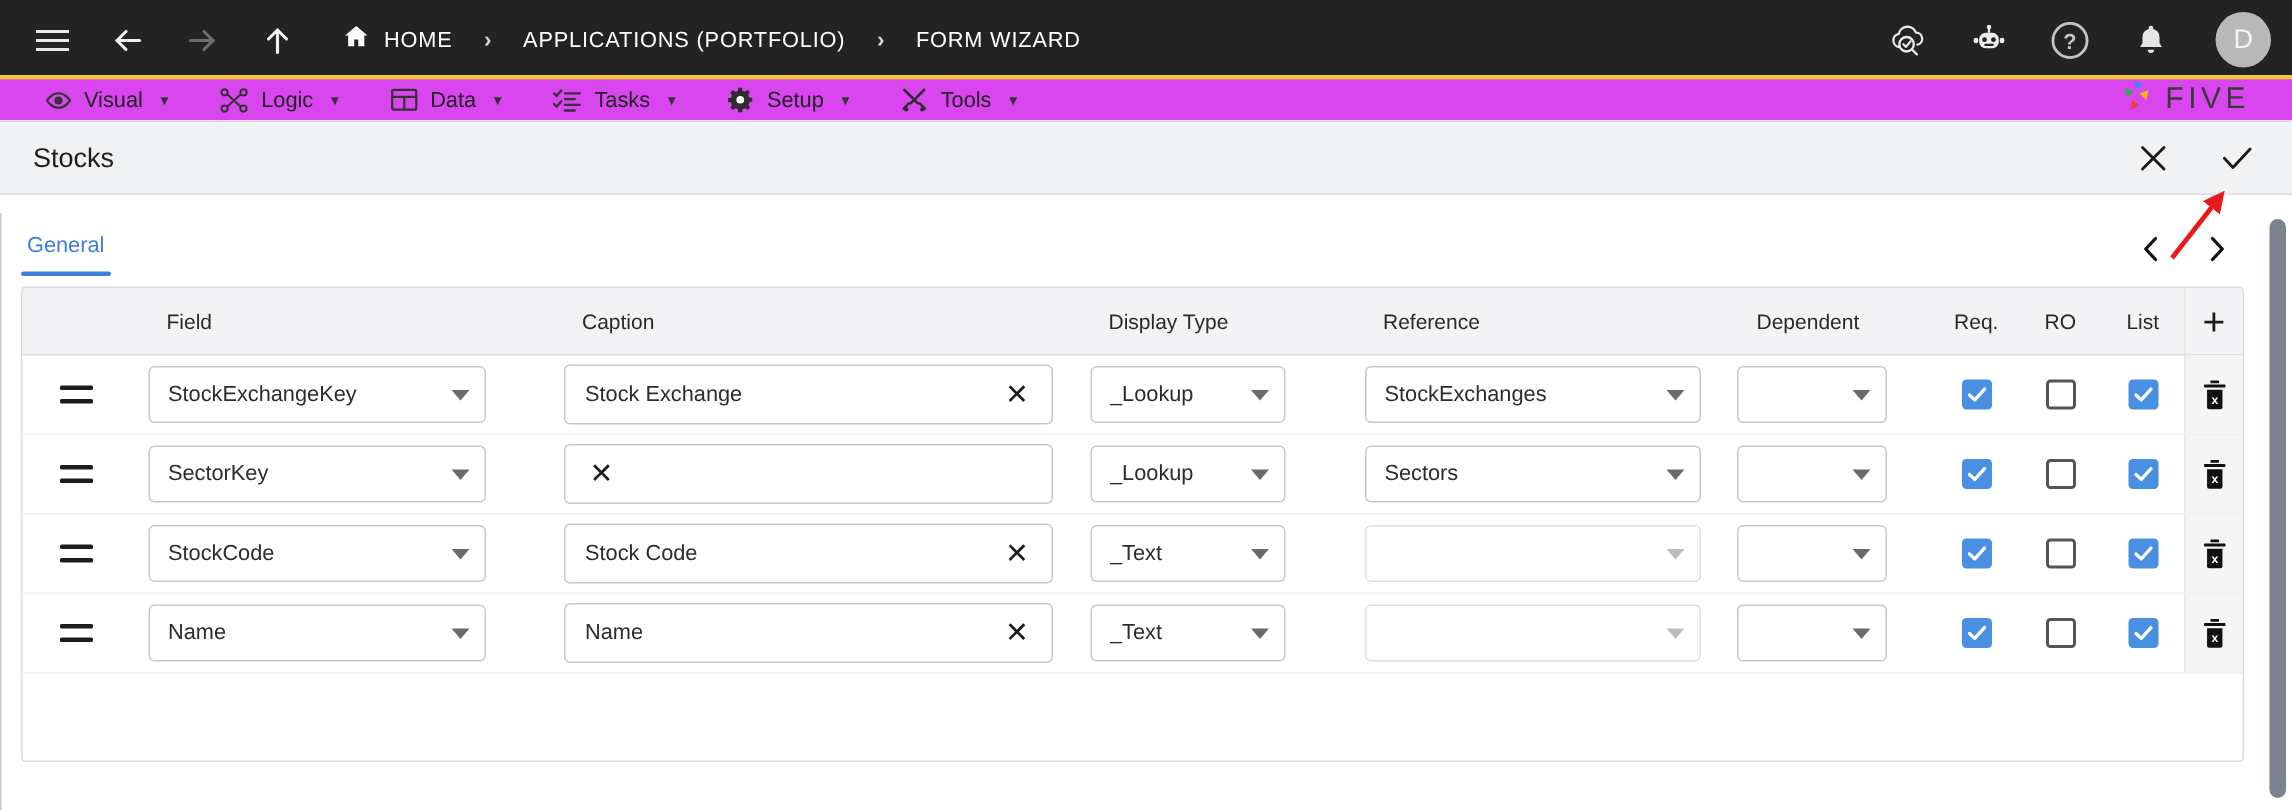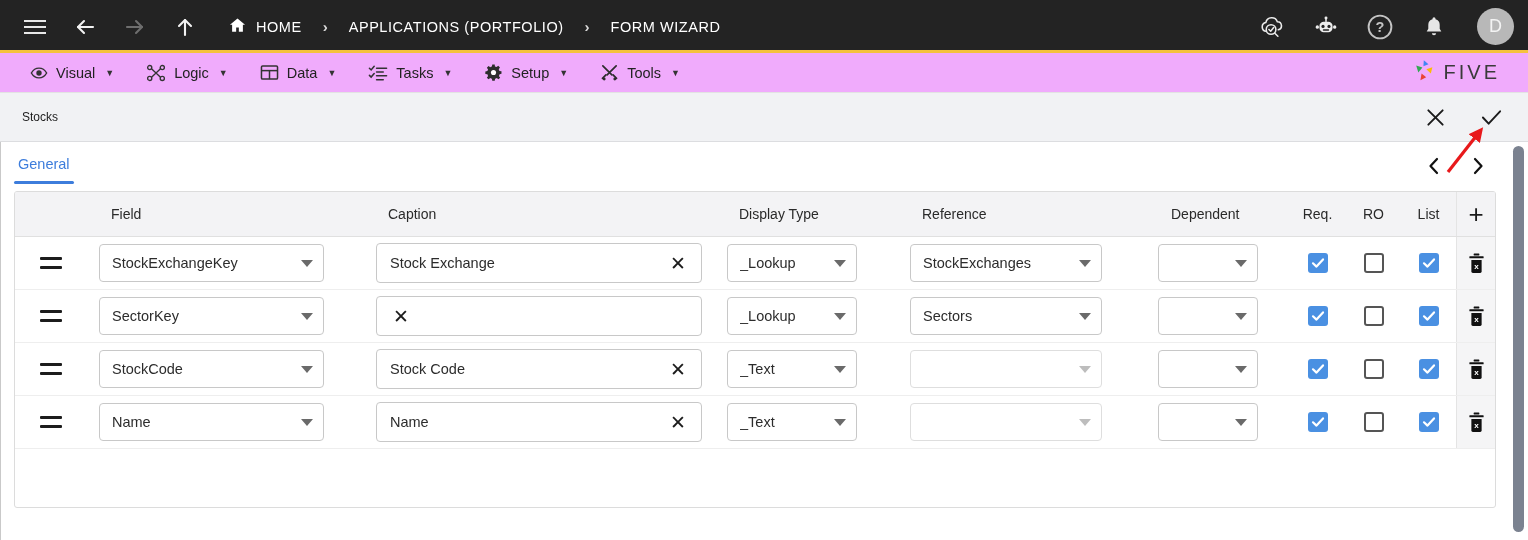--- a/index.html
+++ b/index.html
@@ -44,21 +44,21 @@
   .right-icons { display: flex; align-items: center; gap: 20px; }
   .avatar {
     width: 37px; height: 37px; border-radius: 50%;
     background: #b8b8b8; color: #f3f3f3;
     display: flex; align-items: center; justify-content: center;
     font-size: 18px; font-weight: 400; margin-left: 6px;
   }
 
   
   .menubar {
-    height: 40px; background: #f0abfc;
+    height: 28px; background: #d946ef;
     border-bottom: 1px solid #e3e3e3;
     display: flex; align-items: center;
     padding: 0 14px 0 14px;
     position: relative;
   }
   .menu-item {
     display: flex; align-items: center; gap: 8px;
     padding: 0 16px; height: 100%;
     color: #222; font-size: 14.5px; cursor: default;
   }
@@ -73,21 +73,21 @@
     font-family: "Liberation Sans", sans-serif; font-weight: 400;
   }
 
   
   .formhead {
     height: 49px; background: #f1f2f4;
     border-bottom: 1px solid #dcdde0;
     display: flex; align-items: center;
     padding: 0 22px 0 22px;
   }
-  .formhead-title { font-size: 12px; color: #1d1d1d; }
+  .formhead-title { font-size: 18px; color: #1d1d1d; }
   .formhead-actions { margin-left: auto; display: flex; align-items: center; gap: 26px; }
   .fh-btn {
     width: 30px; height: 30px; display: flex;
     align-items: center; justify-content: center; color: #1b1b1b;
   }
 
   
   .panel {
     position: absolute; top: 142px; left: 0;
     width: 1528px; height: 398px;
@@ -166,21 +166,21 @@
 
   
   .sel {
     height: 38px; border: 1px solid #c8c8c8; border-radius: 4px;
     background: #fff; display: flex; align-items: center;
     padding: 0 10px 0 12px; font-size: 14.5px; color: #2c2c2c;
     position: relative;
   }
   .sel.w-field { width: 225px; }
   .sel.w-disp  { width: 130px; }
-  .sel.w-ref   { width: 192px; }
+  .sel.w-ref   { width: 224px; }
   .sel.w-dep   { width: 100px; }
   .sel.disabled { border-color: #dedede; }
   .sel-val { flex: 1 1 auto; overflow: hidden; white-space: nowrap; }
   .sel-arrow {
     width: 0; height: 0; flex: 0 0 auto;
     border-left: 6px solid transparent; border-right: 6px solid transparent;
     border-top: 7px solid #6a6a6a; margin-left: 6px;
   }
   .sel.disabled .sel-arrow { border-top-color: #bdbdbd; }
 

